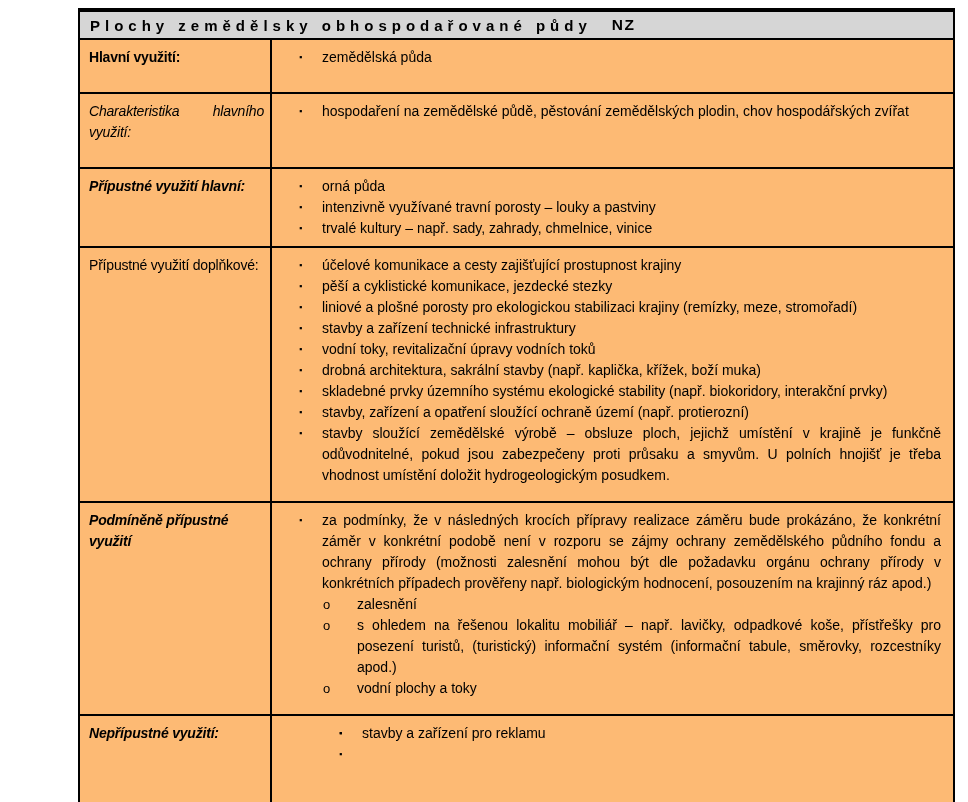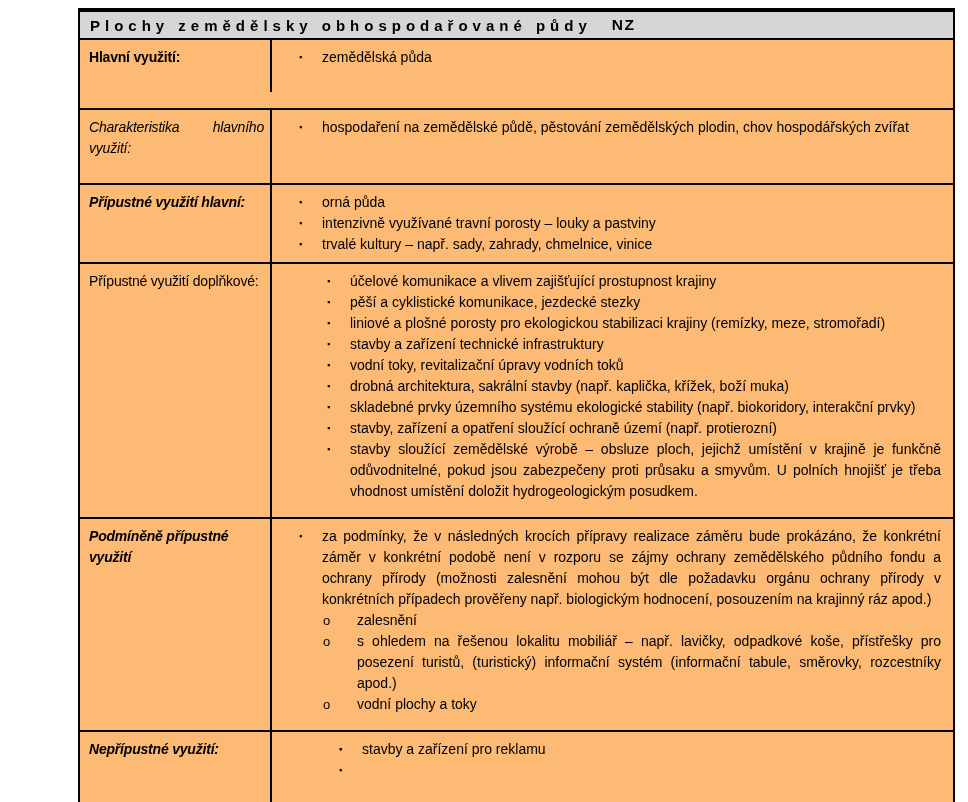--- a/index.html
+++ b/index.html
@@ -83,23 +83,23 @@
     text-align: justify;
   }
   .sub-item > .marker {
     position: absolute;
     left: 51px; top: 0;
     font-size: 13px;
     line-height: 21px;
   }
 
   .h-r1 { min-height: 30px; }
-  .h-r2 { min-height: 59px; margin-top: 16px; }
+  .h-r2 { min-height: 59px; }
   .h-r3 { min-height: 77px; justify-content: flex-end; }
-  .h-r4 { min-height: 255px; gap: 28px; }
+  .h-r4 { min-height: 255px; }
   .h-r5 { min-height: 213px; }
   .h-r6 { min-height: 96px; gap: 40px; }
 </style>
 </head>
 <body>
 
 <div class="page">
   <div class="doc-table">
 
     <div class="header-row">
@@ -126,21 +126,21 @@
       <div class="content-cell">
         <div class="item"><span class="marker">▪</span><span>orná půda</span></div>
         <div class="item"><span class="marker">▪</span><span>intenzivně využívané travní porosty – louky a pastviny</span></div>
         <div class="item"><span class="marker">▪</span><span>trvalé kultury – např. sady, zahrady, chmelnice, vinice</span></div>
       </div>
     </div>
 
     <div class="row h-r4">
       <div class="label-cell">Přípustné využití doplňkové:</div>
       <div class="content-cell">
-        <div class="item"><span class="marker">▪</span><span>účelové komunikace a vlivem zajišťující prostupnost krajiny</span></div>
+        <div class="item"><span class="marker">▪</span><span>účelové komunikace a cesty zajišťující prostupnost krajiny</span></div>
         <div class="item"><span class="marker">▪</span><span>pěší a cyklistické komunikace, jezdecké stezky</span></div>
         <div class="item"><span class="marker">▪</span><span>liniové a plošné porosty pro ekologickou stabilizaci krajiny (remízky, meze, stromořadí)</span></div>
         <div class="item"><span class="marker">▪</span><span>stavby a zařízení technické infrastruktury</span></div>
         <div class="item"><span class="marker">▪</span><span>vodní toky, revitalizační úpravy vodních toků</span></div>
         <div class="item"><span class="marker">▪</span><span>drobná architektura, sakrální stavby (např. kaplička, křížek, boží muka)</span></div>
         <div class="item"><span class="marker">▪</span><span>skladebné prvky územního systému ekologické stability (např. biokoridory, interakční prvky)</span></div>
         <div class="item"><span class="marker">▪</span><span>stavby, zařízení a opatření sloužící ochraně území (např. protierozní)</span></div>
         <div class="item"><span class="marker">▪</span><span>stavby sloužící zemědělské výrobě – obsluze ploch, jejichž umístění v krajině je funkčně odůvodnitelné, pokud jsou zabezpečeny proti průsaku a smyvům. U polních hnojišť je třeba vhodnost umístění doložit hydrogeologickým posudkem.</span></div>
       </div>
     </div>

